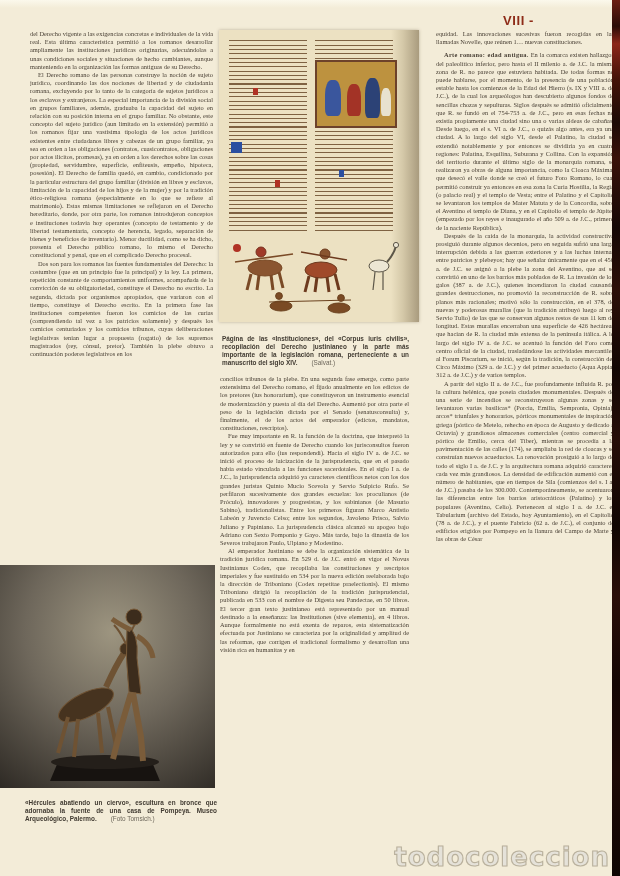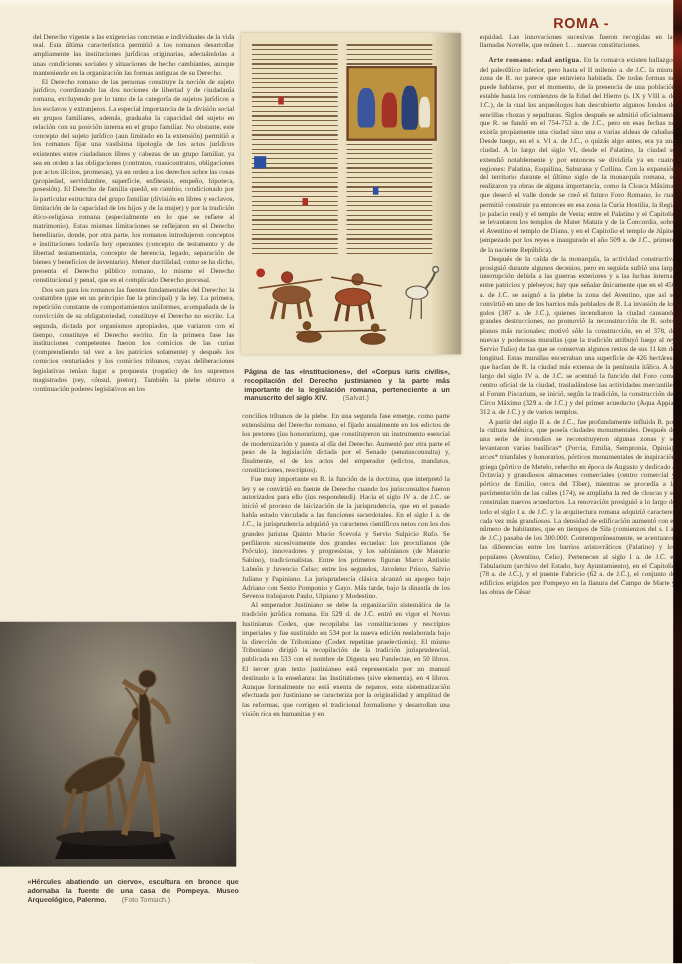--- a/index.html
+++ b/index.html
@@ -58,21 +58,21 @@
   
   .watermark{position:absolute;right:10px;bottom:4px;
     font-family:"DejaVu Sans",sans-serif;font-weight:bold;font-size:26px;letter-spacing:1px;
     color:rgba(255,255,255,.55);-webkit-text-stroke:1.1px #b9b19d;text-shadow:0 0 1px #c6beab;}
 </style>
 </head>
 <body>
 
 <div class="page">
 
-  <div class="runhead">ROMA -</div>
+  <div class="runhead">VIII -</div>
 
   <div class="tcol col1">
     <p>del Derecho vigente a las exigencias concretas e individuales de la vida real. Esta última característica permitió a los romanos desarrollar ampliamente las instituciones jurídicas originarias, adecuándolas a unas condiciones sociales y situaciones de hecho cambiantes, aunque manteniendo en la organización las formas antiguas de su Derecho.</p>
     <p class="ind">El Derecho romano de las personas construye la noción de sujeto jurídico, coordinando las dos nociones de libertad y de ciudadanía romana, excluyendo por lo tanto de la categoría de sujetos jurídicos a los esclavos y extranjeros. La especial importancia de la división social en grupos familiares, además, graduaba la capacidad del sujeto en relación con su posición interna en el grupo familiar. No obstante, este concepto del sujeto jurídico (aun limitado en la extensión) permitió a los romanos fijar una vastísima tipología de los actos jurídicos existentes entre ciudadanos libres y cabezas de un grupo familiar, ya sea en orden a las obligaciones (contratos, cuasicontratos, obligaciones por actos ilícitos, promesas), ya en orden a los derechos sobre las cosas (propiedad, servidumbre, superficie, enfiteusis, empeño, hipoteca, posesión). El Derecho de familia quedó, en cambio, condicionado por la particular estructura del grupo familiar (división en libres y esclavos, limitación de la capacidad de los hijos y de la mujer) y por la tradición ético-religiosa romana (especialmente en lo que se refiere al matrimonio). Estas mismas limitaciones se reflejaron en el Derecho hereditario, donde, por otra parte, los romanos introdujeron conceptos e instituciones todavía hoy operantes (concepto de testamento y de libertad testamentaria, concepto de herencia, legado, separación de bienes y beneficios de inventario). Menor ductilidad, como se ha dicho, presenta el Derecho público romano, lo mismo el Derecho constitucional y penal, que en el complicado Derecho procesal.</p>
     <p class="ind">Dos son para los romanos las fuentes fundamentales del Derecho: la costumbre (que en un principio fue la principal) y la ley. La primera, repetición constante de comportamientos uniformes, acompañada de la convicción de su obligatoriedad, constituye el Derecho no escrito. La segunda, dictada por organismos apropiados, que variaron con el tiempo, constituye el Derecho escrito. En la primera fase las instituciones competentes fueron los comicios de las curias (comprendiendo tal vez a los patricios solamente) y después los comicios centuriados y los comicios tribunos, cuyas deliberaciones legislativas tenían lugar a propuesta (rogatio) de los supremos magistrados (rey, cónsul, pretor). También la plebe obtuvo a continuación poderes legislativos en los</p>
   </div>
 
   <div class="ms">
     <div class="ms-col ms-colA"></div>
     <div class="ms-col ms-colB"></div>
@@ -153,16 +153,17 @@
       <circle cx="134" cy="52" r="8"></circle>
       <path d="M127 61 Q139 67 137 93 L141 129 L129 127 Q125 93 127 61 Z"></path>
       <path d="M131 65 Q119 59 112 54" stroke-width="5" fill="none"></path>
       <path d="M137 71 Q151 79 153 93" stroke-width="5" fill="none"></path>
       <path d="M133 128 L141 172 L143 196 M131 128 L121 162 L113 194" stroke-width="6" fill="none"></path>
     </g>
   </svg>
 
   <p class="cap photo-cap"><span>«Hércules abatiendo un ciervo», escultura en bronce que adornaba la fuente de una casa de Pompeya. Museo Arqueológico, Palermo.</span><span class="credit">(Foto Tomsich.)</span></p>
 
+  <div class="watermark">todocoleccion</div>
 
   <div class="spine"></div>
 
 </div>
 
 </body></html>

